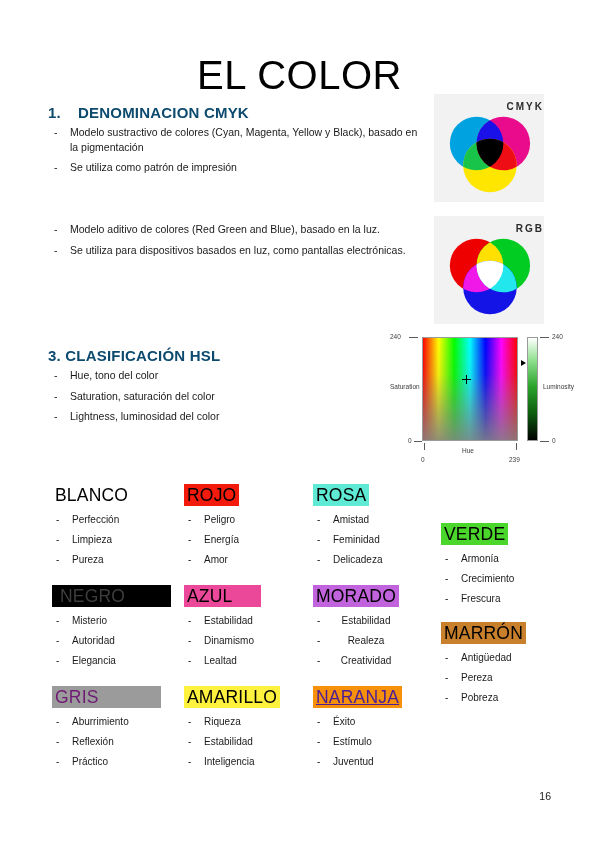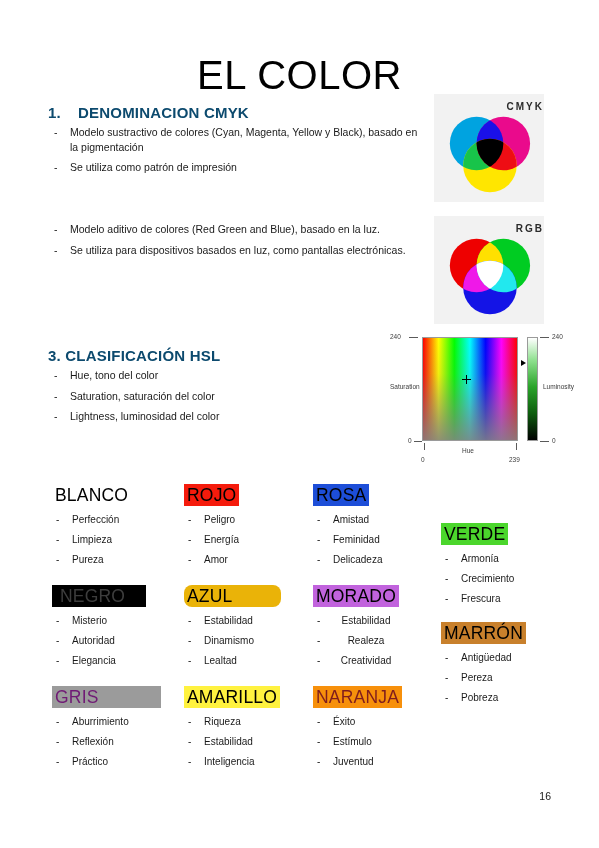--- a/index.html
+++ b/index.html
@@ -342,42 +342,42 @@
   </div>
 
   <div class="color-block" style="left:184px; top:484px;">
     <span class="color-word" style="background:#f51b0c; color:#000000;">ROJO</span>
     <div class="color-item"><span class="dash">-</span><span>Peligro</span></div>
     <div class="color-item"><span class="dash">-</span><span>Energía</span></div>
     <div class="color-item"><span class="dash">-</span><span>Amor</span></div>
   </div>
 
   <div class="color-block" style="left:313px; top:484px;">
-    <span class="color-word" style="background:#1d4ed8; color:#000000;">ROSA</span>
+    <span class="color-word" style="background:#5eead4; color:#000000;">ROSA</span>
     <div class="color-item"><span class="dash">-</span><span>Amistad</span></div>
     <div class="color-item"><span class="dash">-</span><span>Feminidad</span></div>
     <div class="color-item"><span class="dash">-</span><span>Delicadeza</span></div>
   </div>
 
   <div class="color-block" style="left:441px; top:523px;">
     <span class="color-word" style="background:#4bd62c; color:#000000;">VERDE</span>
     <div class="color-item"><span class="dash">-</span><span>Armonía</span></div>
     <div class="color-item"><span class="dash">-</span><span>Crecimiento</span></div>
     <div class="color-item"><span class="dash">-</span><span>Frescura</span></div>
   </div>
 
   <div class="color-block" style="left:52px; top:585px;">
-    <span class="color-word" style="background:#000000; color:#3d3d3d; padding-left:8px; padding-right:21px;">NEGRO</span>
+    <span class="color-word" style="background:#000000; color:#3d3d3d; padding-left:8px; padding-right:46px;">NEGRO</span>
     <div class="color-item"><span class="dash">-</span><span>Misterio</span></div>
     <div class="color-item"><span class="dash">-</span><span>Autoridad</span></div>
     <div class="color-item"><span class="dash">-</span><span>Elegancia</span></div>
   </div>
 
   <div class="color-block" style="left:184px; top:585px;">
-    <span class="color-word" style="background:#eab308; color:#000000; padding-right:48px;border-radius:8px;">AZUL</span>
+    <span class="color-word" style="background:#ec4899; color:#000000; padding-right:28px;">AZUL</span>
     <div class="color-item"><span class="dash">-</span><span>Estabilidad</span></div>
     <div class="color-item"><span class="dash">-</span><span>Dinamismo</span></div>
     <div class="color-item"><span class="dash">-</span><span>Lealtad</span></div>
   </div>
 
   <div class="color-block" style="left:313px; top:585px;text-align:center;">
     <span class="color-word" style="background:#c163dd; color:#000000;">MORADO</span>
     <div class="color-item"><span class="dash">-</span><span>Estabilidad</span></div>
     <div class="color-item"><span class="dash">-</span><span>Realeza</span></div>
     <div class="color-item"><span class="dash">-</span><span>Creatividad</span></div>
@@ -398,21 +398,21 @@
   </div>
 
   <div class="color-block" style="left:184px; top:686px;">
     <span class="color-word" style="background:#fff23f; color:#000000;">AMARILLO</span>
     <div class="color-item"><span class="dash">-</span><span>Riqueza</span></div>
     <div class="color-item"><span class="dash">-</span><span>Estabilidad</span></div>
     <div class="color-item"><span class="dash">-</span><span>Inteligencia</span></div>
   </div>
 
   <div class="color-block" style="left:313px; top:686px;">
-    <span class="color-word" style="background:#f7900b; color:#7f1d1d;">NARANJA</span>
+    <span class="color-word" style="background:#f7900b; color:#4c1d95;text-decoration:underline;">NARANJA</span>
     <div class="color-item"><span class="dash">-</span><span>Éxito</span></div>
     <div class="color-item"><span class="dash">-</span><span>Estímulo</span></div>
     <div class="color-item"><span class="dash">-</span><span>Juventud</span></div>
   </div>
 
   <div id="page-number">16</div>
 
 </div>
 
 </body></html>

